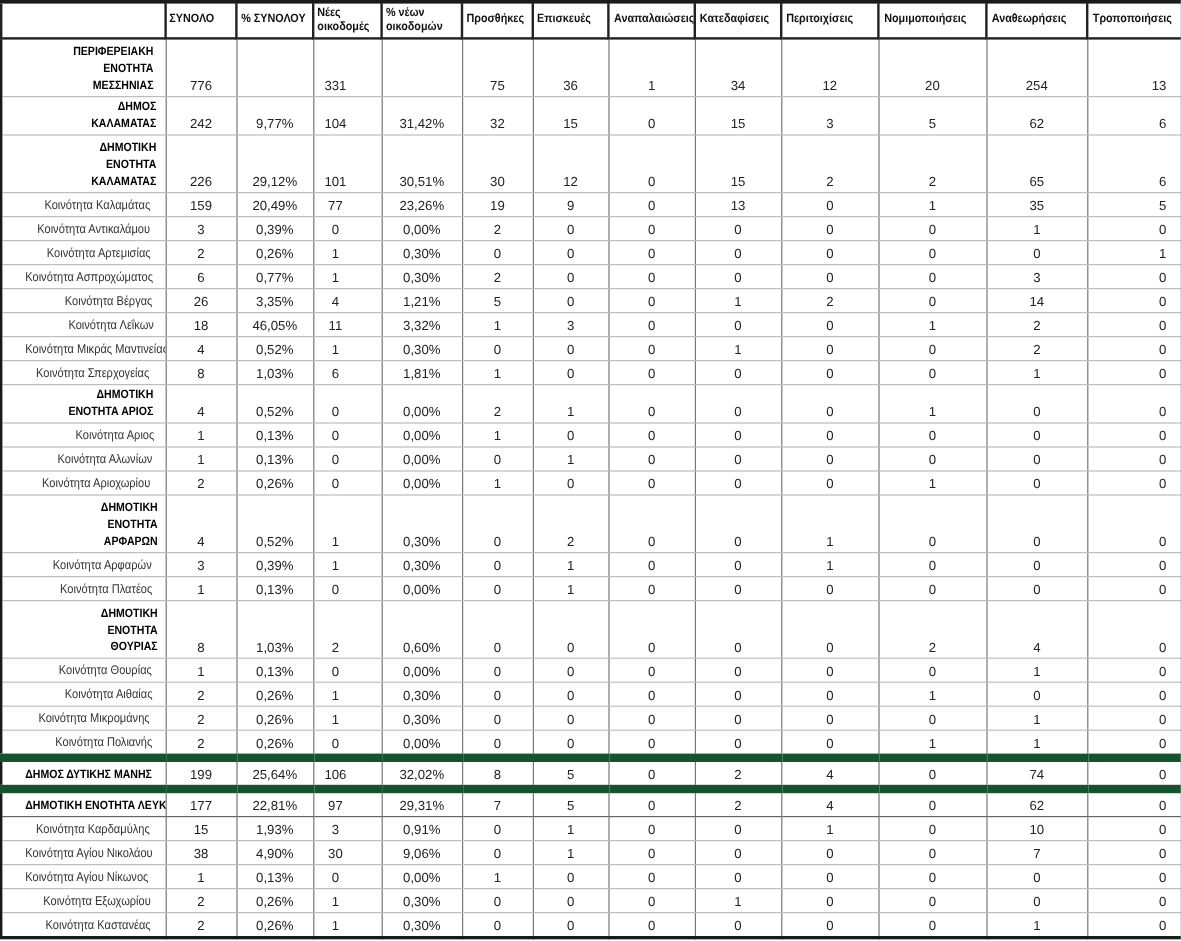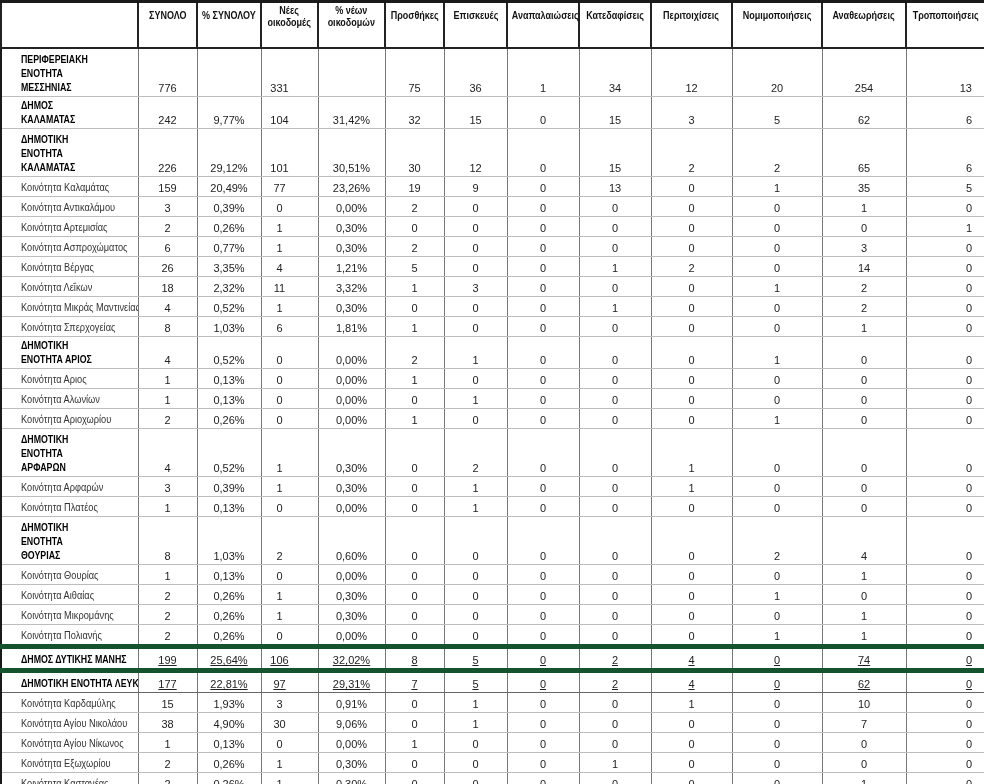--- a/index.html
+++ b/index.html
@@ -3,41 +3,41 @@
 <meta charset="utf-8">
 <style>
   html,body{margin:0;padding:0;background:#ffffff;}
   body{width:984px;font-family:"Liberation Sans",sans-serif;}
   table{border-collapse:collapse;table-layout:fixed;width:984px;
         border:2px solid #1a1a1a;border-top:3px solid #1a1a1a;border-bottom:3px solid #1a1a1a;}
   col.c0{width:137px}col.c1{width:59px}col.c2{width:64px}col.c3{width:57px}
   col.c4{width:67px}col.c5{width:59px}col.c6{width:63px}col.c7{width:72px}
   col.c8{width:72px}col.c9{width:81px}col.c10{width:90px}col.c11{width:84px}col.c12{width:79px}
 
-  th{border:2px solid #222;height:26px;vertical-align:top;text-align:center;
-     padding:2px 0 16px 0;overflow:hidden;}
+  th{border:2px solid #222;height:26px;vertical-align:top;text-align:left;
+     padding:2px 0 0 0;overflow:hidden;}
   th span{display:inline-block;font-weight:bold;font-size:10px;line-height:12px;
      white-space:pre;transform:scaleX(0.9);transform-origin:50% 0;color:#111;}
 
   td{border-left:1px solid #777;border-right:1px solid #777;
      border-top:1px solid #bdbdbd;border-bottom:1px solid #bdbdbd;
      vertical-align:bottom;padding:0 0 1px 0;overflow:hidden;color:#222;}
   tr.h1 td{height:14px}
   tr.h2 td{height:30px}
   tr.h3 td{height:46px}
 
-  td.label{text-align:left;padding-left:19px;}
+  td.label{text-align:right;padding-left:19px;}
   td.label span{display:inline-block;font-size:10.5px;line-height:14px;white-space:pre;
      transform:scaleX(0.88);transform-origin:0 100%;color:#333;}
   tr.bold td.label span{font-weight:bold;font-size:10px;color:#000;}
 
   td.num{text-align:center;font-size:11px;line-height:14px;}
   td.vc2{padding-right:20px;}
   td.vc11{text-align:right;padding-right:12px;}
-  tr.sep td{border-top:5px solid #14532d;border-bottom:1px solid #666;text-decoration:underline;}
+  tr.sep td{border-top:7px solid #14532d;border-bottom:1px solid #666;}
 </style>
 </head>
 <body>
 
 <div class="page">
   <table>
     <colgroup>
       <col class="c0">
         <col class="c1">
         <col class="c2">
@@ -193,21 +193,21 @@
           <td class="num vc6">0</td>
           <td class="num vc7">1</td>
           <td class="num vc8">2</td>
           <td class="num vc9">0</td>
           <td class="num vc10">14</td>
           <td class="num vc11">0</td>
         </tr>
         <tr class="h1">
           <td class="label"><span>Κοινότητα Λεΐκων</span></td>
           <td class="num vc0">18</td>
-          <td class="num vc1">2,32%</td>
+          <td class="num vc1">46,05%</td>
           <td class="num vc2">11</td>
           <td class="num vc3">3,32%</td>
           <td class="num vc4">1</td>
           <td class="num vc5">3</td>
           <td class="num vc6">0</td>
           <td class="num vc7">0</td>
           <td class="num vc8">0</td>
           <td class="num vc9">1</td>
           <td class="num vc10">2</td>
           <td class="num vc11">0</td>

